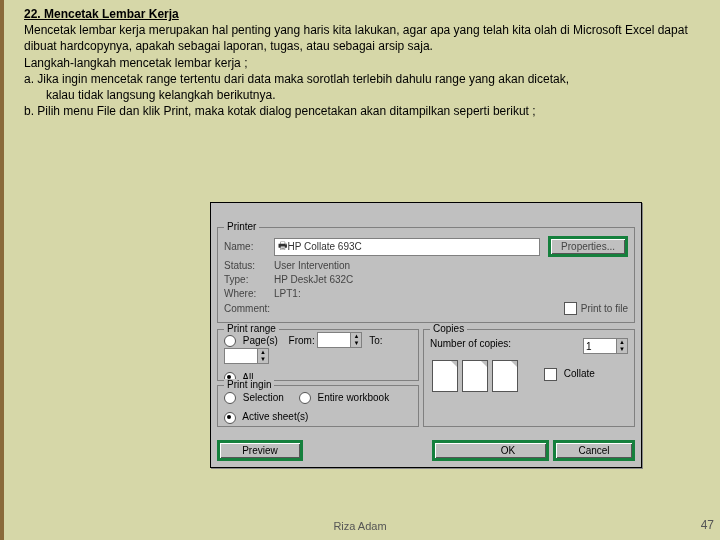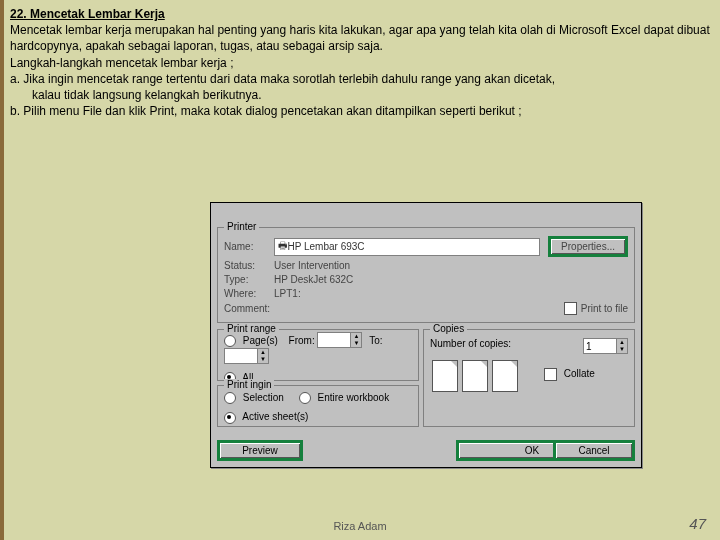--- a/index.html
+++ b/index.html
@@ -12,21 +12,21 @@
     color: #000;
     position: relative;
   }
   .left-bar {
     position: absolute;
     left: 0; top: 0;
     width: 4px; height: 540px;
     background: #8a6a3a;
   }
   .content {
-    padding: 6px 10px 0 10px;
+    padding: 6px 10px 0 24px;
     line-height: 1.35;
   }
   .heading {
     font-weight: bold;
     text-decoration: underline;
   }
   .indent {
     margin-left: 22px;
   }
   .dialog {
@@ -154,24 +154,23 @@
     bottom: 8px;
     left: 0;
     width: 100%;
     text-align: center;
     color: #555;
     font-size: 11px;
   }
   .footer-num {
     position: absolute;
     bottom: 8px;
-    right: 14px;
+    right: 6px;
     color: #555;
-    font-size: 15px;
-    font-style: italic;
+    font-size: 12px;
   }
 </style>
 </head>
 <body>
 
 <div class="left-bar"></div>
 
 <div class="content">
   <div class="heading">22. Mencetak Lembar Kerja</div>
   <div>Mencetak lembar kerja merupakan hal penting yang haris kita lakukan, agar apa yang telah kita olah di Microsoft Excel dapat dibuat hardcopynya, apakah sebagai laporan, tugas, atau sebagai arsip saja.</div>
@@ -182,21 +181,21 @@
 </div>
 
 <div class="dialog">
 
   <div class="groupbox" style="left:6px; top:24px; width:416px; height:94px;">
     <span class="label">Printer</span>
     <div class="field-row" style="margin-top:8px;justify-content:space-between;">
       <span class="lab">Name:</span>
       <div class="dropdown">
         <span>🖶 </span>
-        <span>HP Lembar 693C</span>
+        <span>HP Collate 693C</span>
       </div>
       <div class="btn" style="margin-left:8px;">Properties...</div>
     </div>
     <div class="field-row">
       <span class="lab">Status:</span>
       <span>User Intervention</span>
     </div>
     <div class="field-row">
       <span class="lab">Type:</span>
       <span>HP DeskJet 632C</span>
@@ -263,18 +262,18 @@
       <span style="margin-left:12px;"><span class="radio"></span>
       <span>Entire workbook</span></span>
     </div>
     <div style="margin:7px 6px;">
       <span class="radio sel"></span>
       <span>Active sheet(s)</span>
     </div>
   </div>
 
   <div class="btn" style="position:absolute; left:6px; bottom:6px; width:60px;">Preview</div>
-  <div class="btn" style="position:absolute; right:68px; bottom:6px; width:56px;padding-left:45px;">OK</div>
+  <div class="btn" style="position:absolute; right:92px; bottom:6px; width:56px;padding-left:45px;">OK</div>
   <div class="btn" style="position:absolute; right:6px; bottom:6px; width:56px;">Cancel</div>
 </div>
 
 <div class="footer-author">Riza Adam</div>
 <div class="footer-num">47</div>
 
 </body></html>

